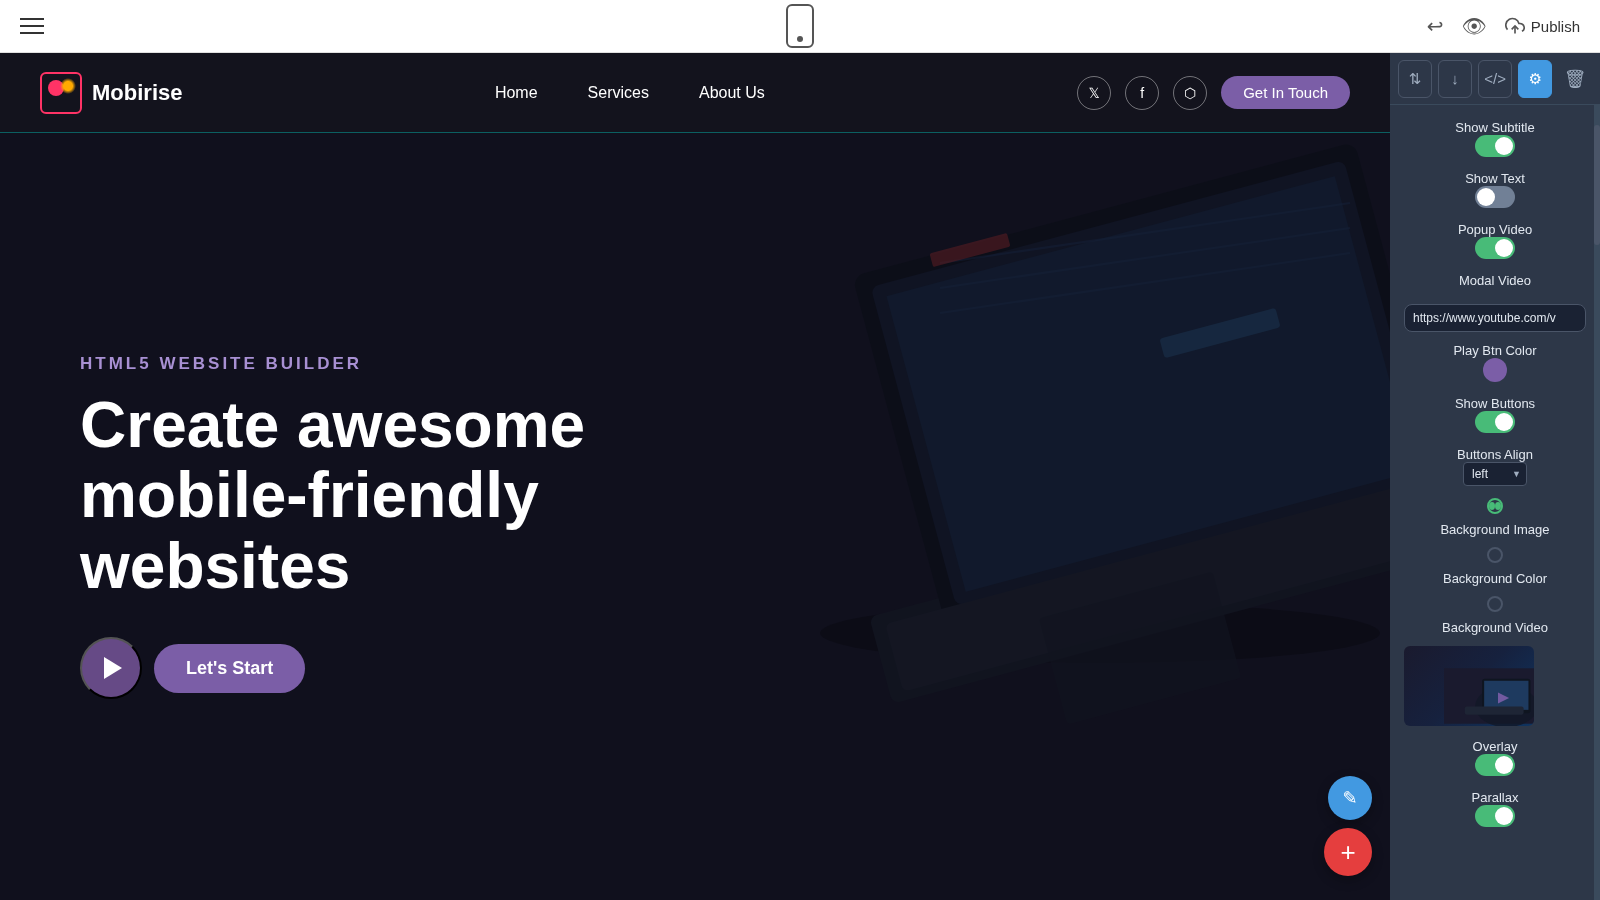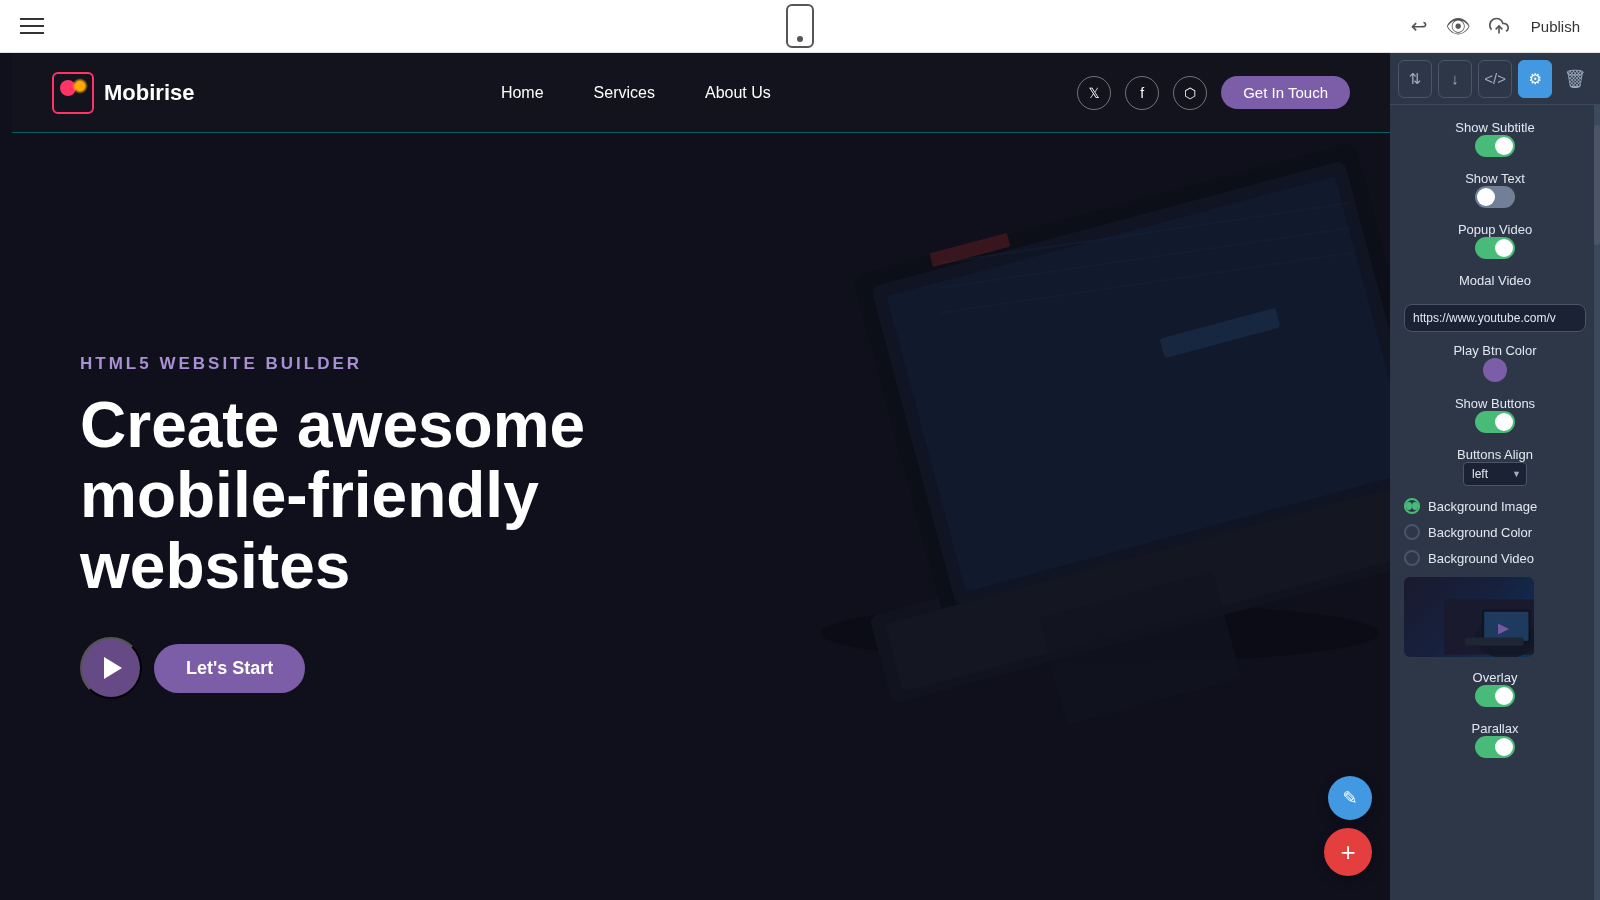--- a/index.html
+++ b/index.html
@@ -21,21 +21,21 @@
     .toolbar-left { display: flex; align-items: center; gap: 8px; }
     .toolbar-center { position: absolute; left: 50%; transform: translateX(-50%); }
     .toolbar-right { display: flex; align-items: center; gap: 18px; }
     .hamburger-icon { display: flex; flex-direction: column; gap: 5px; cursor: pointer; }
     .hamburger-icon span { display: block; width: 24px; height: 2px; background: #333; }
     .phone-icon { width: 28px; height: 44px; border: 2px solid #555; border-radius: 6px; position: relative; }
     .phone-icon::after { content: ''; display: block; width: 6px; height: 6px; border-radius: 50%; background: #555; position: absolute; bottom: 4px; left: 50%; transform: translateX(-50%); }
     .undo-icon { font-size: 20px; color: #555; cursor: pointer; }
     .preview-icon { font-size: 20px; color: #555; cursor: pointer; }
     .publish-btn {
-      display: flex; align-items: center; gap: 22px;
+      display: flex; align-items: center; gap: 6px;
       color: #333; font-size: 15px; font-weight: 500; cursor: pointer;
     }
     .publish-btn svg { color: #555; }
 
     
     #canvas-area {
       width: 1600px;
       height: 847px;
       position: relative;
       display: flex;
@@ -46,21 +46,21 @@
       flex: 1;
       height: 847px;
       position: relative;
       background: #1a1a2e;
       overflow: hidden;
     }
 
     
     #site-navbar {
       position: absolute;
-      top: 0; left: 12px; right: 0;
+      top: 0; left: 0; right: 0;
       height: 80px;
       background: rgba(20,20,30,0.95);
       display: flex;
       align-items: center;
       justify-content: space-between;
       padding: 0 40px;
       z-index: 10;
       border-bottom: 1px solid rgba(0,210,200,0.4);
     }
     .site-logo { display: flex; align-items: center; gap: 10px; }
@@ -320,20 +320,21 @@
       right: 6px; top: 50%; transform: translateY(-50%);
       pointer-events: none;
     }
 
     
     .radio-row {
       display: flex;
       align-items: center;
       gap: 8px;
       padding: 5px 14px;
+      flex-direction: column;
     }
     .radio-circle {
       width: 16px; height: 16px;
       border-radius: 50%;
       border: 2px solid #4a5568;
       display: flex; align-items: center; justify-content: center;
       flex-shrink: 0;
       cursor: pointer;
     }
     .radio-circle.selected { border-color: #48bb78; }

